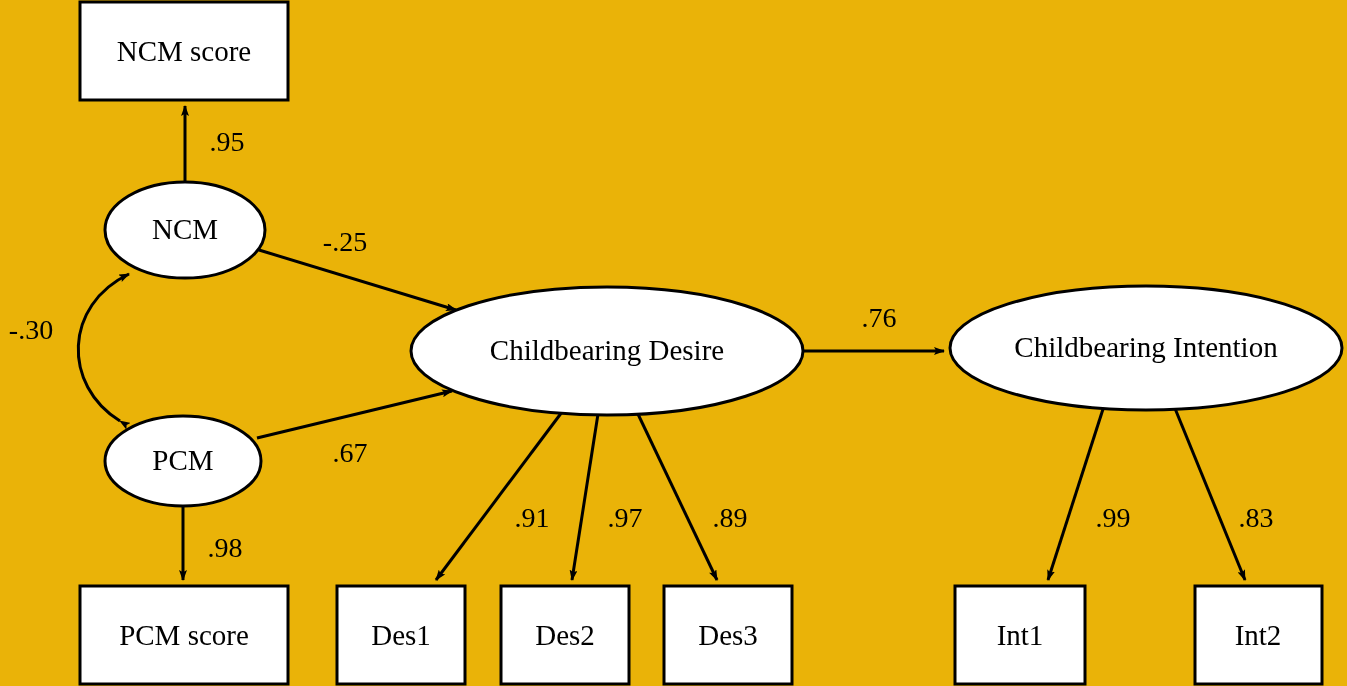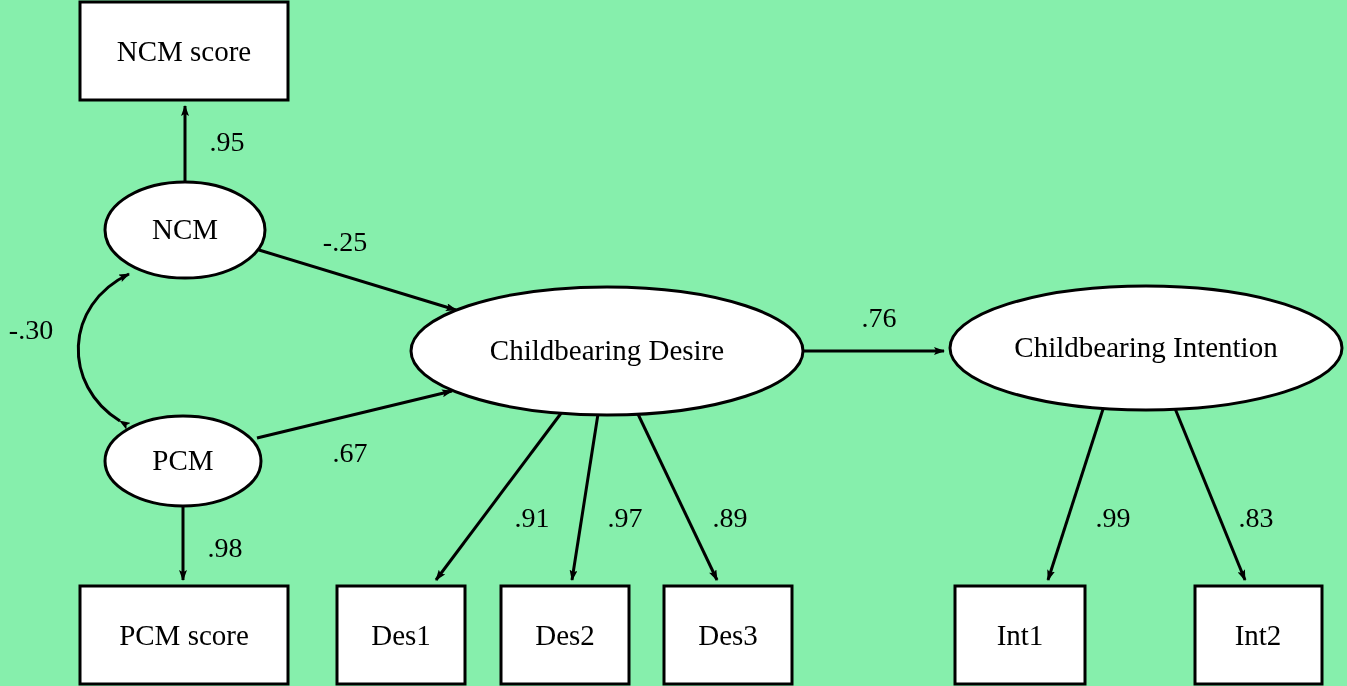--- a/index.html
+++ b/index.html
@@ -8,21 +8,21 @@
     padding: 0;
     background: #ffffff;
   }
   body {
     font-family: "Liberation Serif", "DejaVu Serif", serif;
   }
   #diagram-root {
     position: relative;
     width: 1347px;
     height: 686px;
-    background: #86efac;
+    background: #eab308;
     overflow: hidden;
   }
   svg.sem-canvas {
     position: absolute;
     top: 0;
     left: 0;
     width: 1347px;
     height: 686px;
   }
   .node-box {

